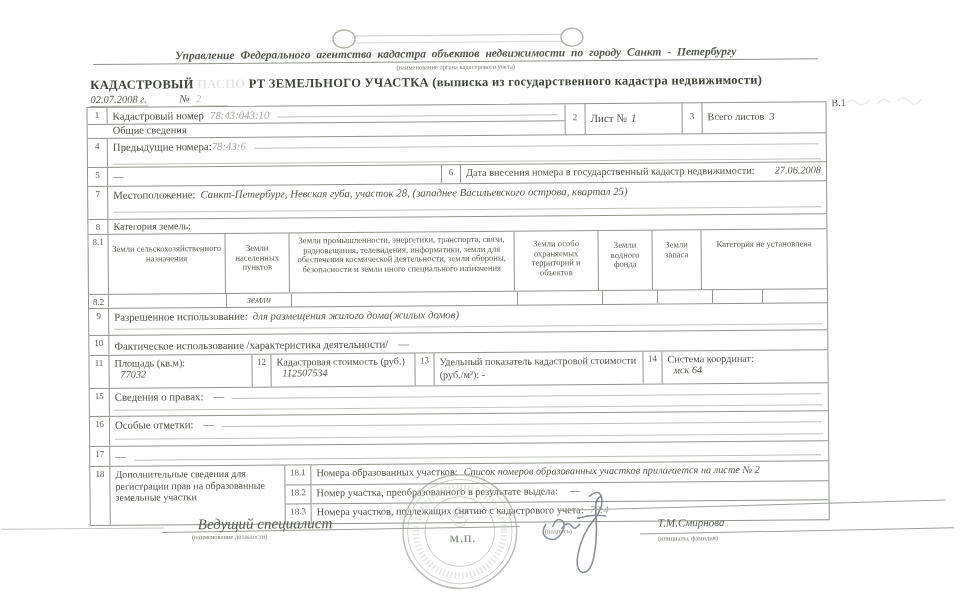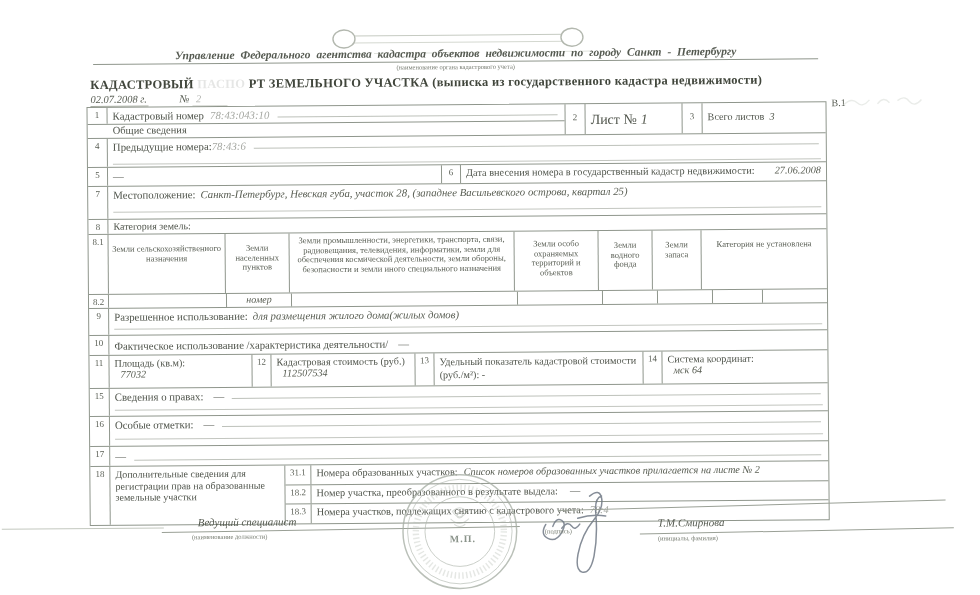--- a/index.html
+++ b/index.html
@@ -43,21 +43,21 @@
   .rule2{margin-top:auto;border-bottom:1px solid rgba(135,142,130,.5);}
   .bl{border-left:1px solid #8f968c;}
   .br{border-right:1px solid #8f968c;}
   .colhead{font-size:8.6px;line-height:9.6px;text-align:center;color:#5b6056;
     padding:3px 3px;box-sizing:border-box;}
   .small-cell{font-size:10.2px;}
   .stacked .lab{display:block;}
   .stacked .val{display:block;padding-left:6px;}
 
   
-  .f-pos{position:absolute;left:196px;top:517px;font-size:11px;font-style:italic;color:#565b51;}
+  .f-pos{position:absolute;left:196px;top:517px;font-size:15px;font-style:italic;color:#565b51;}
   .f-pos-line{position:absolute;left:160px;top:531px;width:358px;height:0;
     border-bottom:1px solid #9aa096;transform:rotate(-0.5deg);}
   .f-pos-cap{position:absolute;left:190px;top:534px;font-size:6.5px;color:#7b8076;}
   .stamp{position:absolute;left:392px;top:474px;opacity:.78;}
   .stamp-mp{position:absolute;left:438px;top:536px;font-size:10px;font-weight:bold;
     color:#8b948b;letter-spacing:1px;width:46px;text-align:center;}
   .sig{position:absolute;left:536px;top:492px;}
   .sig-cap{position:absolute;left:543px;top:531px;font-size:6.5px;color:#7b8076;}
   .sig-line-top{position:absolute;left:556px;top:510px;width:388px;height:0;
     border-bottom:1px solid #9aa096;transform:rotate(-1.1deg);}
@@ -115,21 +115,21 @@
             <span class="fill-line"></span>
           </div>
         </div>
         <div style="display:flex;flex:1;">
           <div class="num" style="border-right:none"></div>
           <div class="cell" style="padding-top:0px;font-size:10.5px;">Общие  сведения</div>
         </div>
       </div>
       <div class="bl" style="flex:1;display:flex;">
         <div class="num" style="padding-top:8px">2</div>
-        <div class="cell inline br" style="width:97px;padding-top:8px;font-size:14px;">
+        <div class="cell inline br" style="width:97px;padding-top:8px;font-size:11px;">
           <span>Лист №</span>
           <span class="val" style="margin-left:4px">1</span>
         </div>
         <div class="num" style="padding-top:8px">3</div>
         <div class="cell inline" style="flex:1;padding-top:8px;font-size:10.2px;">
           <span>Всего листов</span>
           <span class="val" style="margin-left:5px">3</span>
         </div>
       </div>
     </div>
@@ -183,21 +183,21 @@
       <div class="colhead br" style="width:225px">Земли промышленности, энергетики, транспорта, связи, радиовещания, телевидения, информатики, земли для обеспечения космической деятельности, земли обороны, безопасности и земли иного специального назначения</div>
       <div class="colhead br" style="width:84px;padding-top:8px">Земли особо охраняемых территорий и объектов</div>
       <div class="colhead br" style="width:54px;padding-top:10px">Земли водного фонда</div>
       <div class="colhead br" style="width:49px;padding-top:10px">Земли запаса</div>
       <div class="colhead" style="flex:1;padding-top:10px">Категория не установлена</div>
     </div>
 
     <div class="trow" style="height:14px">
       <div class="num">8.2</div>
       <div class="br" style="width:117px"></div>
-      <div class="br val" style="width:64px;text-align:center;font-size:10px;">номер</div>
+      <div class="br val" style="width:64px;text-align:center;font-size:10px;">земли</div>
       <div class="br" style="width:225px"></div>
       <div class="br" style="width:84px"></div>
       <div class="br" style="width:54px"></div>
       <div class="br" style="width:54px"></div>
       <div class="br" style="width:49px"></div>
       <div style="flex:1"></div>
     </div>
 
     <div class="trow" style="height:27px">
       <div class="num">9</div>
@@ -268,21 +268,21 @@
         <span>—</span>
         <span class="fill-line"></span>
       </div>
     </div>
 
     <div class="trow" style="height:58px">
       <div class="num">18</div>
       <div class="cell br" style="width:175px;font-size:10px;line-height:11.5px;">Дополнительные сведения для регистрации прав на образованные земельные участки</div>
       <div style="flex:1;display:flex;flex-direction:column;">
         <div style="display:flex;flex:1;border-bottom:1px solid #8f968c;box-sizing:border-box;">
-          <div class="num" style="width:26px;min-width:26px">31.1</div>
+          <div class="num" style="width:26px;min-width:26px">18.1</div>
           <div class="cell inline" style="flex:1;font-size:10.3px">
             <span>Номера образованных участков:</span>
             <span class="val" style="margin-left:6px">Список номеров образованных участков прилагается на листе № 2</span>
           </div>
         </div>
         <div style="display:flex;flex:1;border-bottom:1px solid #8f968c;box-sizing:border-box;">
           <div class="num" style="width:14px;min-width:26px">18.2</div>
           <div class="cell inline" style="flex:1;font-size:10.3px">
             <span>Номер участка, преобразованного в результате выдела:</span>
             <span style="margin-left:12px">—</span>

